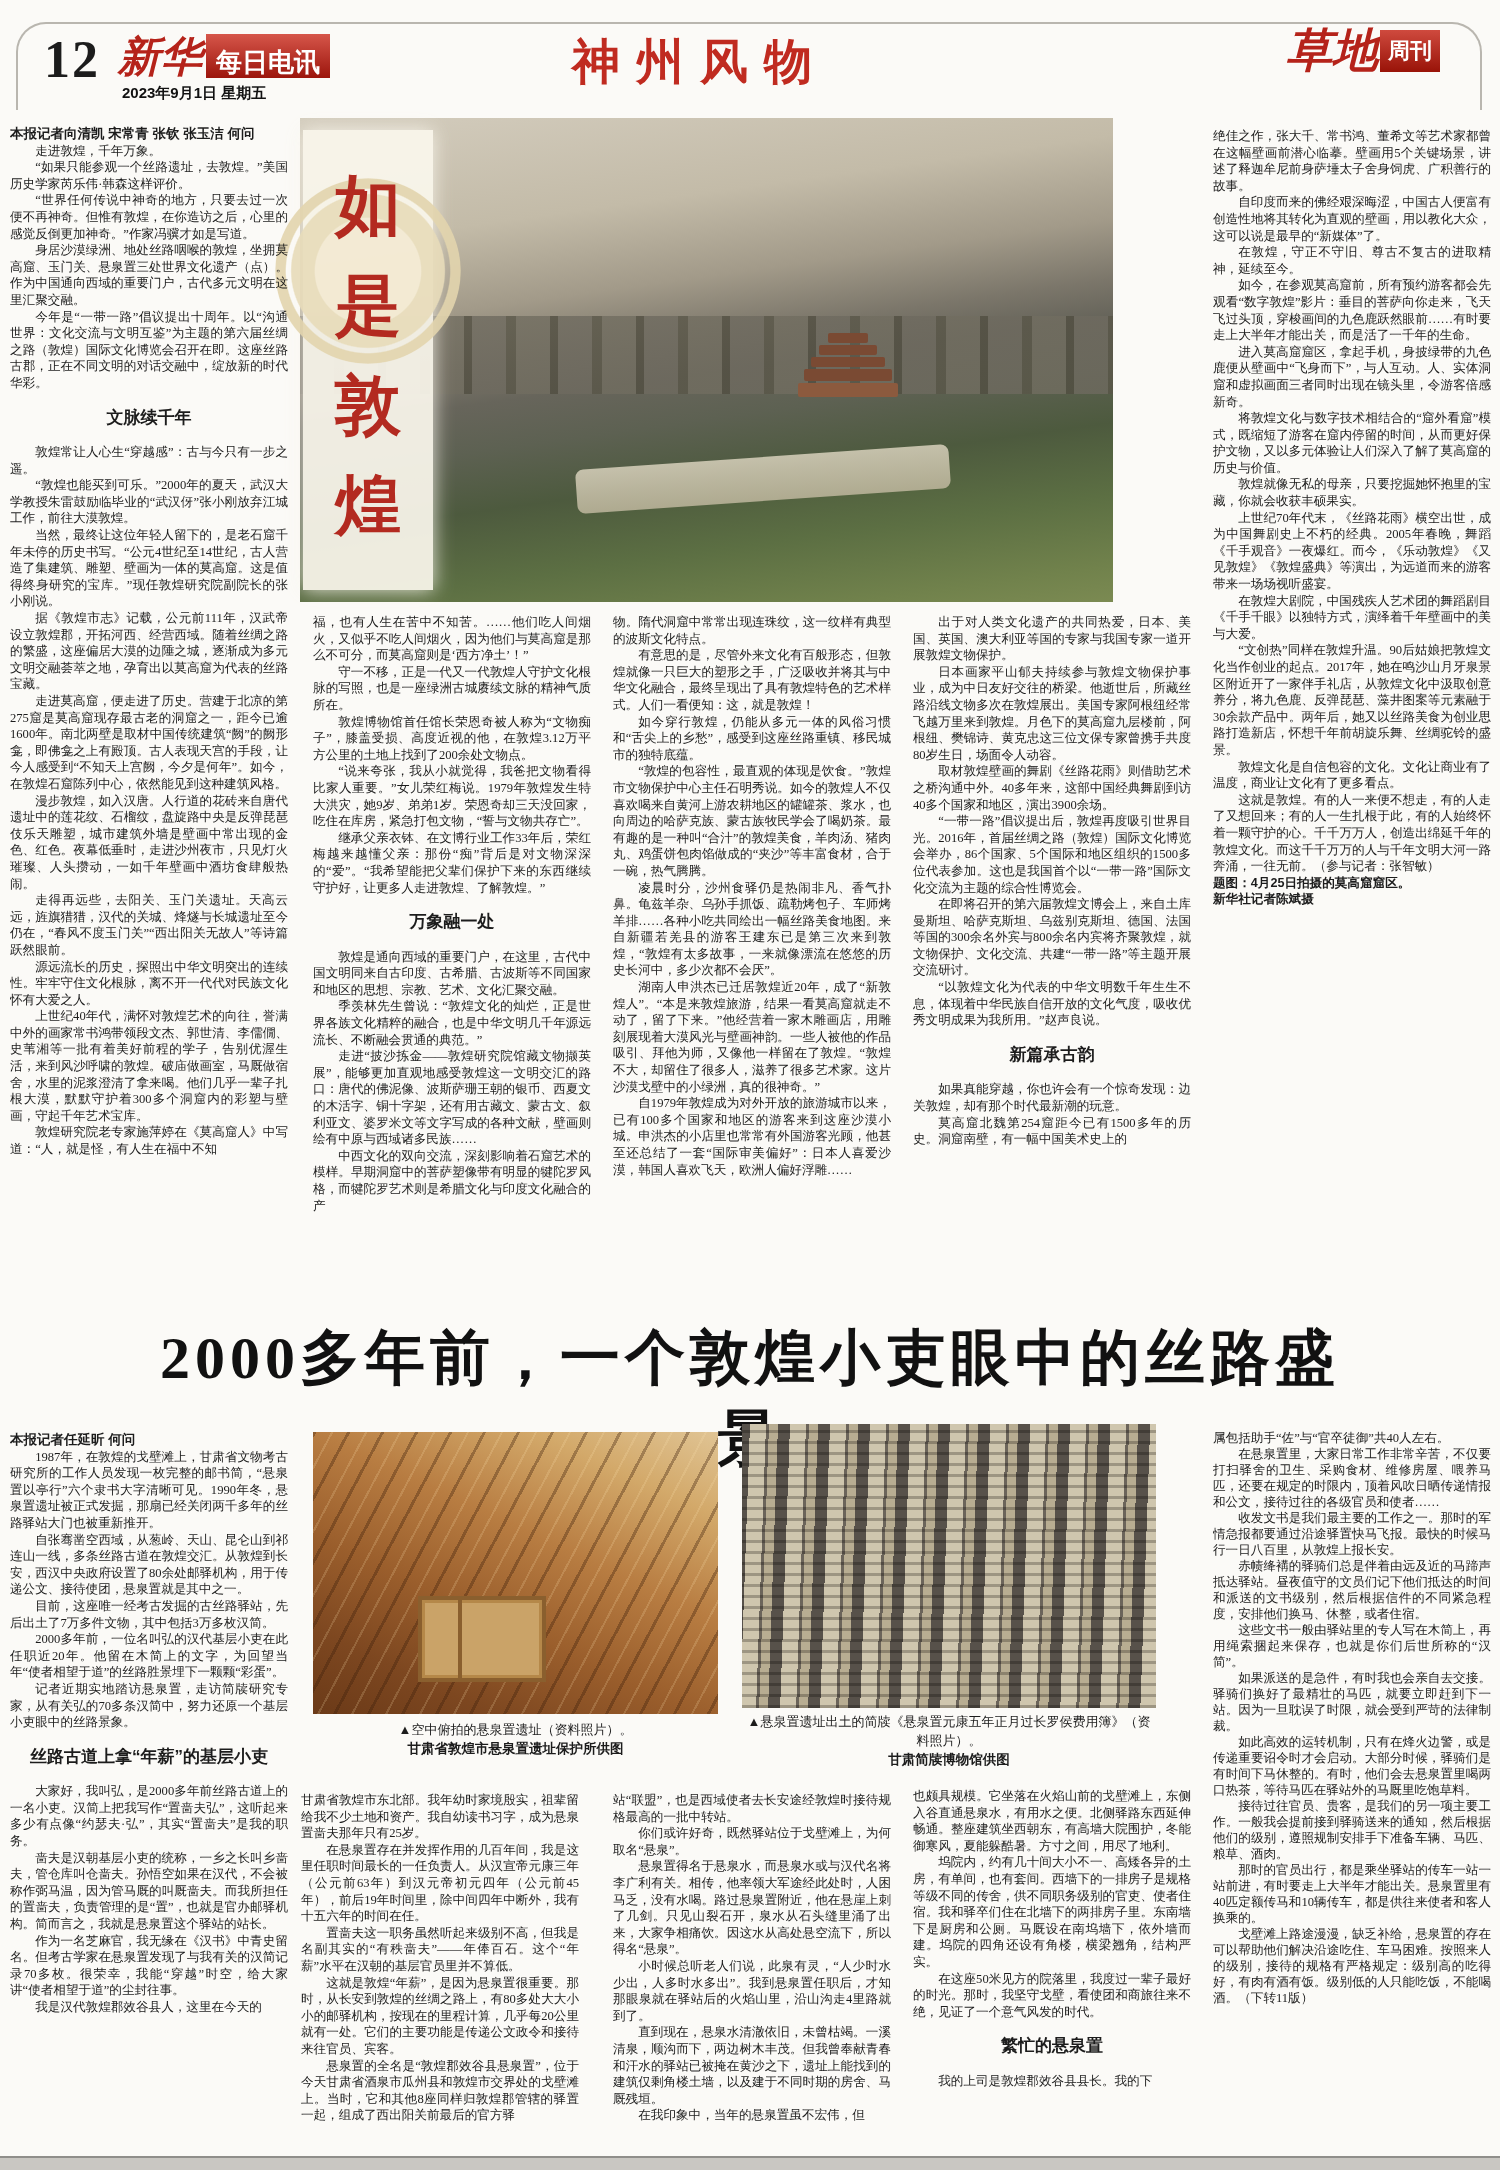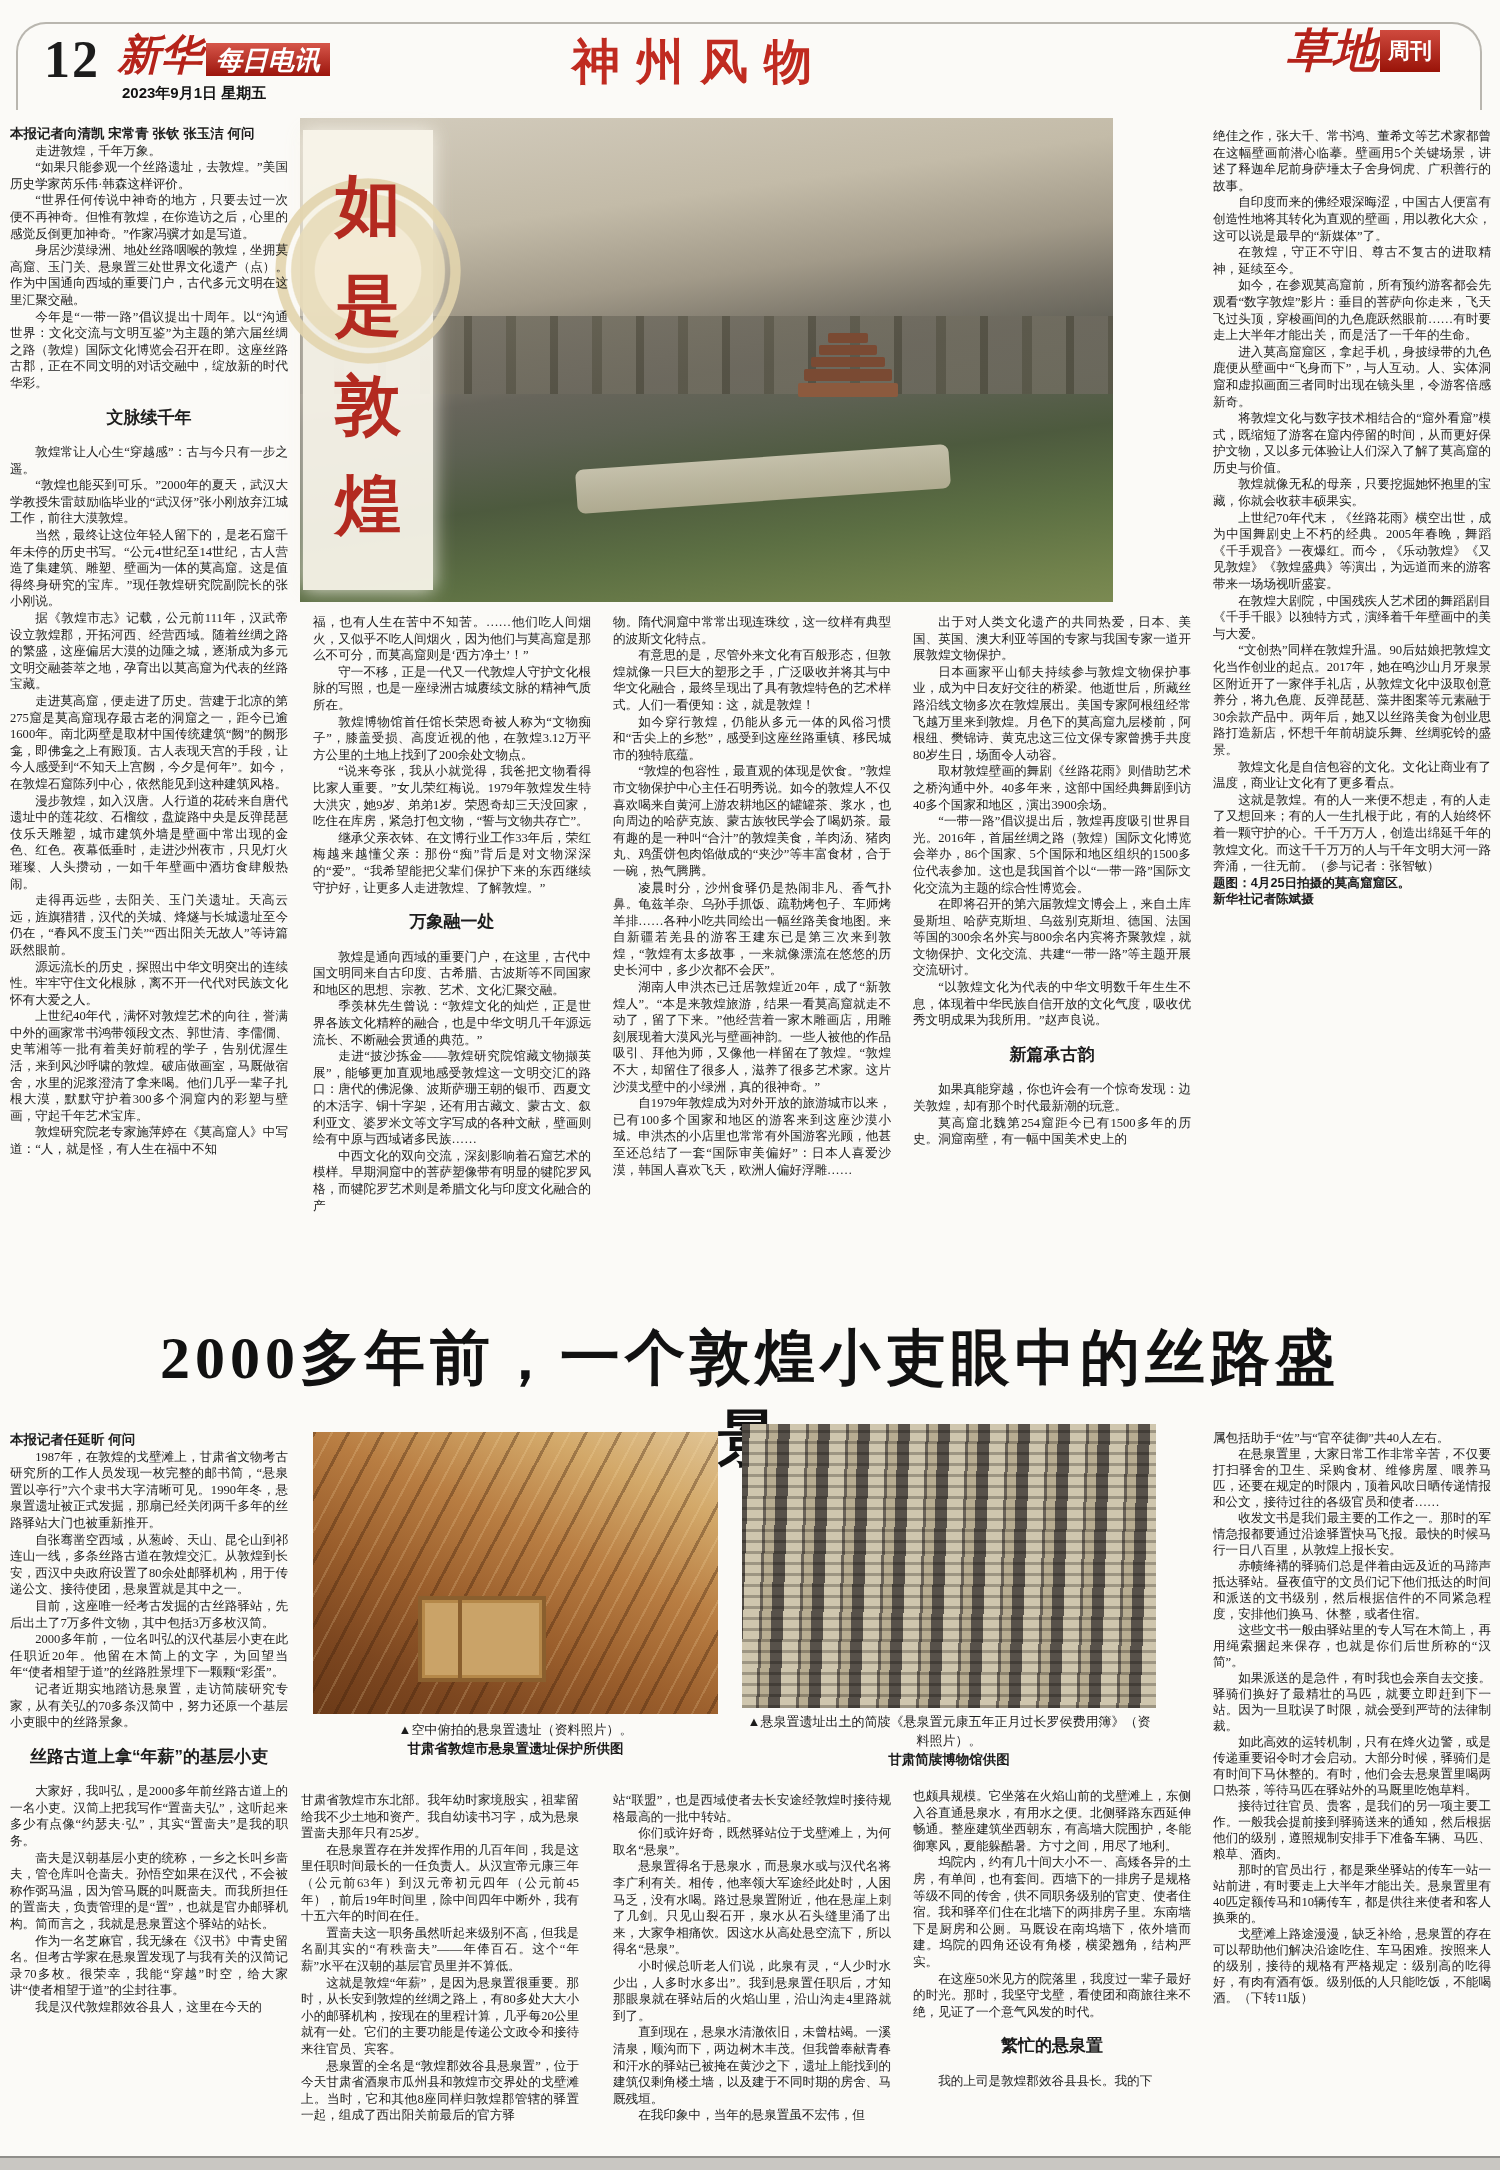--- a/index.html
+++ b/index.html
@@ -8,21 +8,21 @@
   
   .hdr-frame{position:absolute;left:16px;top:22px;width:1462px;height:86px;
              border:2px solid #b9b6af;border-bottom:none;border-radius:30px 30px 0 0;}
   .hdr-pagenum{position:absolute;left:44px;top:30px;font-size:52px;font-weight:700;
                font-family:"Liberation Serif","DejaVu Serif",serif;letter-spacing:2px;}
   .hdr-masthead{position:absolute;left:118px;top:34px;display:flex;align-items:flex-end;}
   .hdr-xh{font-size:42px;font-weight:700;color:#b5231a;font-style:italic;
           font-family:"Liberation Serif","DejaVu Serif",serif;line-height:1;}
   .hdr-box{margin-left:4px;background:linear-gradient(180deg,#d6564a,#9c150c);color:#fff;
            font-family:"Liberation Sans","DejaVu Sans",sans-serif;font-weight:700;
-           font-size:26px;padding:4px 10px 3px;line-height:1;font-style:italic;}
+           font-size:26px;padding:15px 10px 3px;line-height:1;}
   .hdr-date{position:absolute;left:122px;top:84px;font-size:15px;font-weight:700;
             font-family:"Liberation Sans","DejaVu Sans",sans-serif;color:#111;}
   .hdr-section{position:absolute;left:520px;top:30px;width:360px;text-align:center;
                font-size:48px;font-weight:700;color:#c02b20;letter-spacing:16px;
                font-family:"Liberation Serif","DejaVu Serif",serif;}
   .hdr-weekly{position:absolute;left:1286px;top:28px;display:flex;align-items:center;}
   .hdr-cd{font-size:46px;font-weight:700;color:#b5231a;font-style:italic;line-height:1;
           font-family:"Liberation Serif","DejaVu Serif",serif;}
   .hdr-zk{margin-left:2px;background:linear-gradient(180deg,#cf4a3e,#991308);color:#fff;
           font-family:"Liberation Sans","DejaVu Sans",sans-serif;font-weight:700;

